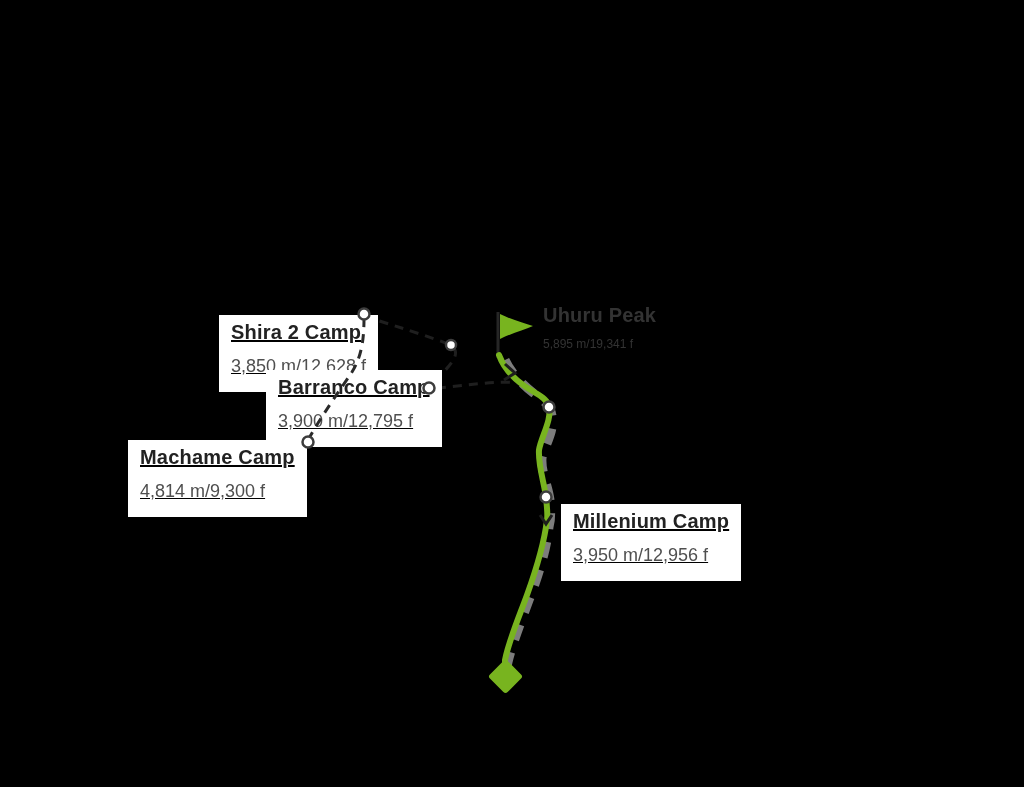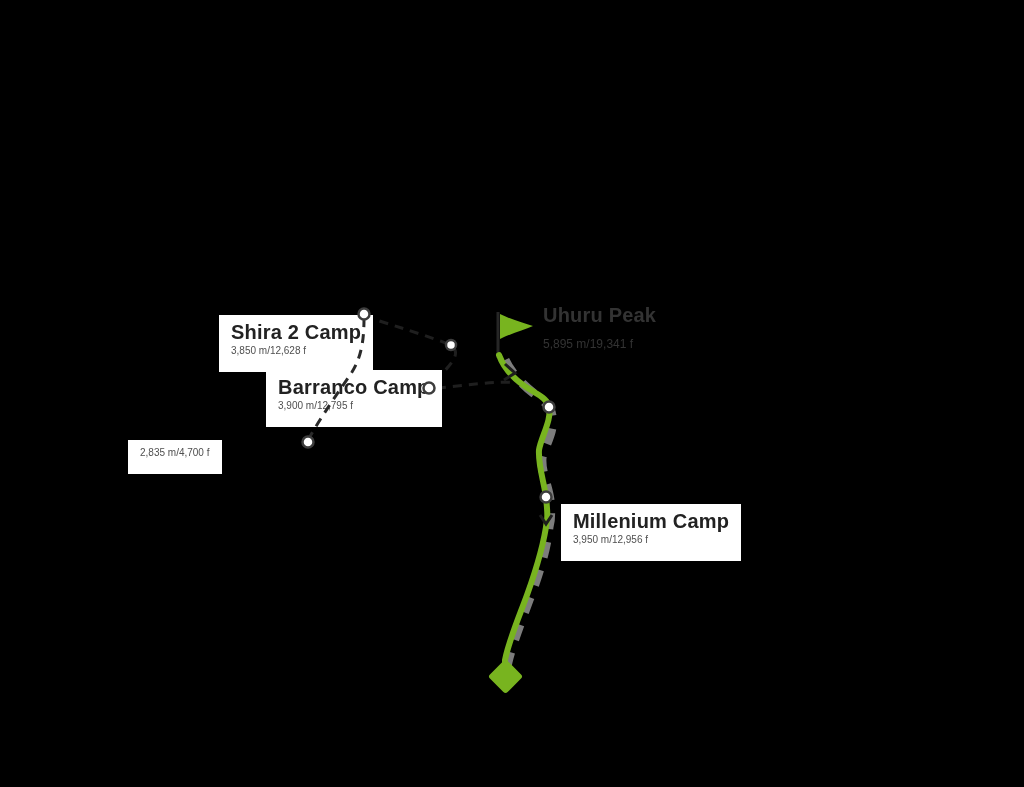--- a/index.html
+++ b/index.html
@@ -34,32 +34,33 @@
     pointer-events:none;
   }
   .camp-label{
     position:absolute;
     background:var(--label-bg);
     border-radius:0;
     padding:6px 12px 15px 12px;
     box-sizing:border-box;
     white-space:nowrap;
     line-height:1.15;
+    text-decoration:underline;
   }
   .camp-title{
     font-size:20px;
     font-weight:700;
     color:var(--label-title);
     letter-spacing:.2px;
   }
   .camp-sub{
-    font-size:10px;
+    font-size:18px;
     font-weight:400;
     color:var(--label-subtitle);
-    margin-top:1px;
+    margin-top:12px;
   }
   .summit-label{
     position:absolute;
     left:543px;top:304px;
     white-space:nowrap;
     line-height:1.1;
   }
   .summit-title{
     font-size:20px;
     font-weight:700;
@@ -106,21 +107,22 @@
     <div class="camp-title">Shira 2 Camp</div>
     <div class="camp-sub">3,850 m/12,628 f</div>
   </div>
 
   <div class="camp-label" style="left:266px;top:370px;">
     <div class="camp-title">Barranco Camp</div>
     <div class="camp-sub">3,900 m/12,795 f</div>
   </div>
 
   <div class="camp-label" style="left:128px;top:440px;">
-    <div class="camp-sub">2,835 m/4,700 f</div>
+    <div class="camp-title">Machame Camp</div>
+    <div class="camp-sub">4,814 m/9,300 f</div>
   </div>
 
 
   <div class="camp-label" style="left:561px;top:504px;">
     <div class="camp-title">Millenium Camp</div>
     <div class="camp-sub">3,950 m/12,956 f</div>
   </div>
 
   <div class="summit-label">
     <div class="summit-title">Uhuru Peak</div>

